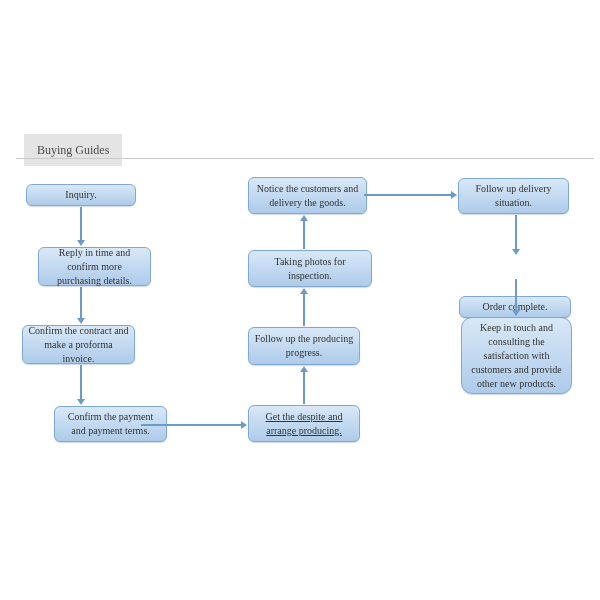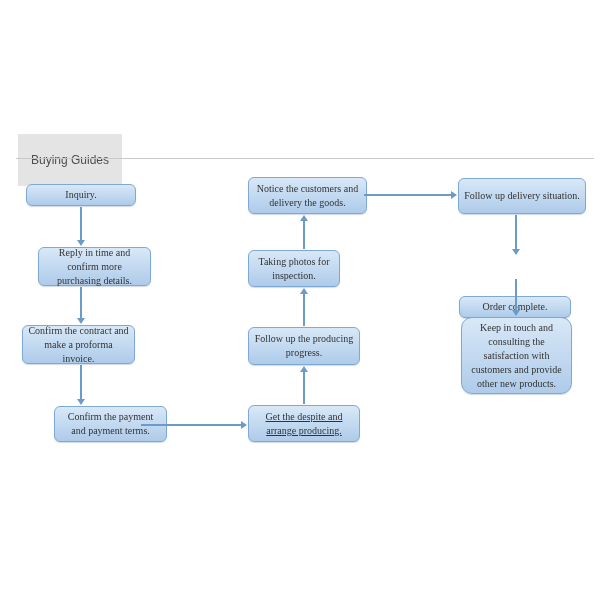--- a/index.html
+++ b/index.html
@@ -1,24 +1,24 @@
 <!DOCTYPE html>
 <html style="--box-top: #d8e8f7; --box-bottom: #aecbea; --box-border: #7fa8d2; --arrow: #6d9bc7; --text: #333333; --tab-bg: #e4e4e4; --tab-text: #4d4d4d; --divider: #c9c9c9;"><head>
 <meta charset="utf-8">
 <style>
   html,body { margin:0; padding:0; background:#ffffff; }
   .page {
     position:relative; width:600px; height:600px; background:#fff;
     font-family:"Liberation Serif","DejaVu Serif",serif; overflow:hidden;
   }
   .tab {
-    position:absolute; left:18px; top:134px; height:24px; padding:14px 13px;
+    position:absolute; left:24px; top:134px; height:24px; padding:4px 13px;
     display:flex; align-items:center;
     background:var(--tab-bg,#e4e4e4);
-    font-family:Liberation Sans, sans-serif;
+    font-family:Liberation Serif, serif;
     font-size:12px; color:var(--tab-text,#4d4d4d); cursor:default;
   }
   .tab-divider {
     position:absolute; left:16px; top:158px; width:578px; height:1px;
     background:var(--divider,#c9c9c9);
   }
   .node {
     position:absolute; box-sizing:border-box;
     display:flex; align-items:center; justify-content:center; text-align:center;
     padding:2px 5px;
@@ -67,25 +67,25 @@
   <div class="tab-divider"></div>
 
   <div>
 
     <div class="node" style="left:26px; top:184px; width:110px; height:22px;">Inquiry.</div>
     <div class="node" style="left:38px; top:247px; width:113px; height:39px;">Reply in time and confirm more purchasing details.</div>
     <div class="node" style="left:22px; top:325px; width:113px; height:39px;">Confirm the contract and make a proforma invoice.</div>
     <div class="node" style="left:22px; top:406px; width:113px; height:36px;margin-left:32px;">Confirm the payment and payment terms.</div>
 
     <div class="node" style="left:248px; top:177px; width:119px; height:37px;">Notice the customers and delivery the goods.</div>
-    <div class="node" style="left:248px; top:250px; width:92px; height:37px;">Taking photos for inspection.</div>
+    <div class="node" style="left:248px; top:250px; width:124px; height:37px;">Taking photos for inspection.</div>
     <div class="node" style="left:248px; top:327px; width:112px; height:38px;">Follow up the producing progress.</div>
     <div class="node" style="left:248px; top:405px; width:112px; height:37px;text-decoration:underline;">Get the despite and arrange producing.</div>
 
-    <div class="node" style="left:458px; top:178px; width:128px; height:36px;">Follow up delivery situation.</div>
+    <div class="node" style="left:458px; top:178px; width:111px; height:36px;">Follow up delivery situation.</div>
     <div class="node" style="left:459px; top:256px; width:112px; height:22px;margin-top:40px;">Order complete.</div>
     <div class="node big" style="left:461px; top:317px; width:111px; height:77px;">Keep in touch and consulting the satisfaction with customers and provide other new products.</div>
 
     <div class="arrow-down" style="left:76px; top:207px; height:39px;"></div>
     <div class="arrow-down" style="left:76px; top:287px; height:37px;"></div>
     <div class="arrow-down" style="left:76px; top:365px; height:40px;"></div>
 
     <div class="arrow-right" style="left:141px; top:420px; width:106px;"></div>
 
     <div class="arrow-up" style="left:299px; top:366px; height:38px;"></div>

